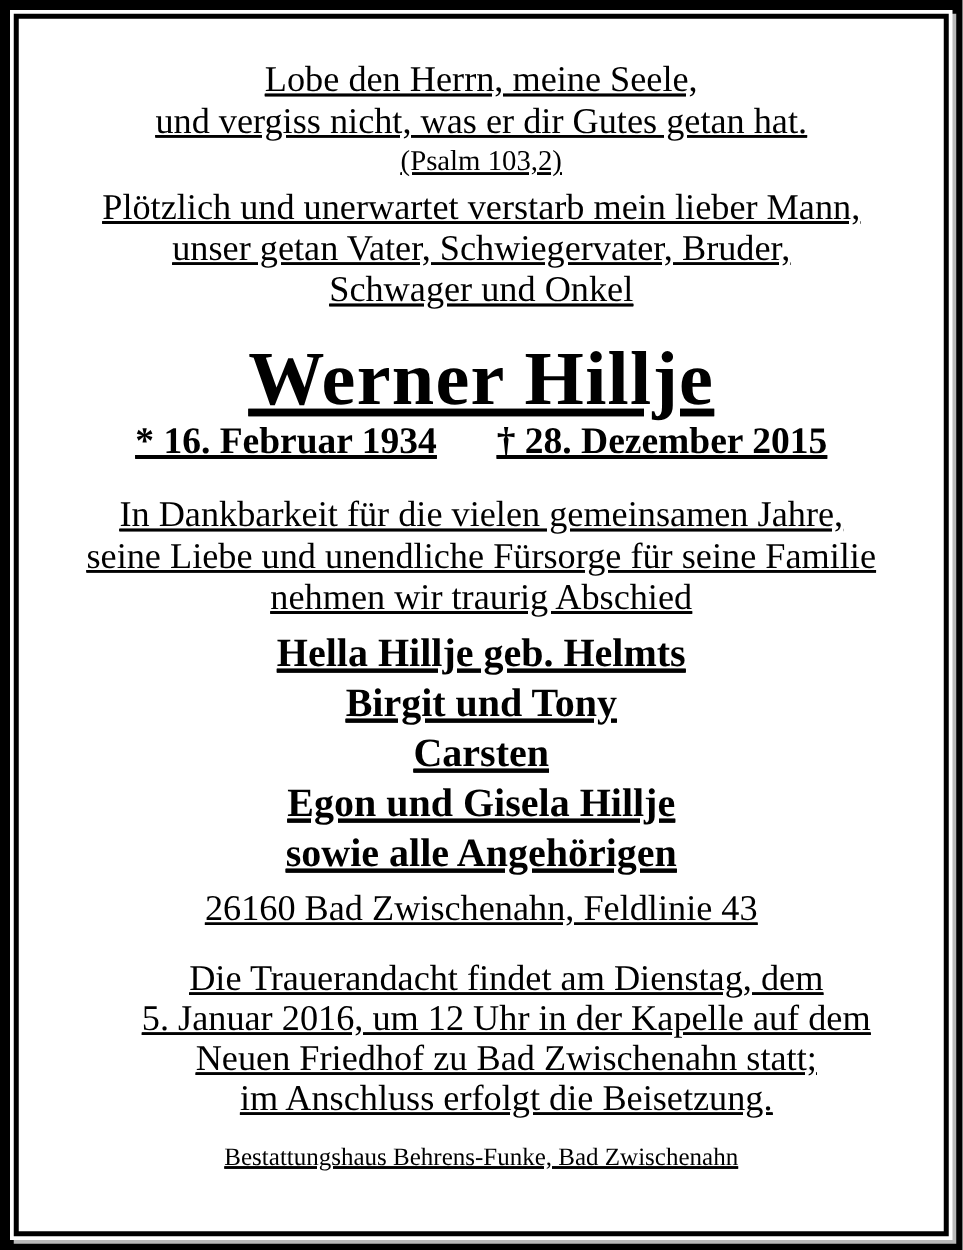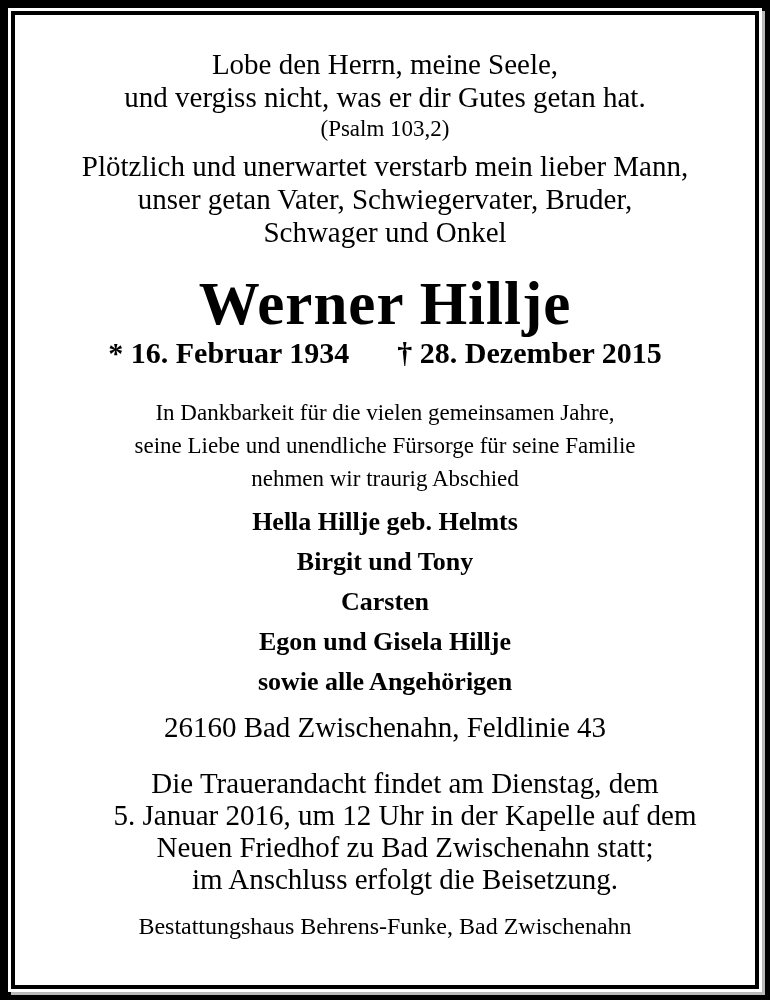--- a/index.html
+++ b/index.html
@@ -1,15 +1,15 @@
 <!DOCTYPE html>
 <html><head>
 <meta charset="utf-8">
 <style>
-  * { margin: 0; padding: 0; box-sizing: border-box; }
+  * { margin: 0; padding: 0; box-sizing: border-box; text-decoration: underline; }
   html, body {
     width: 770px; height: 1000px;
     font-family: "Liberation Serif", "DejaVu Serif", serif;
     overflow: hidden;
   }
   body { background: #000000; position: relative; }
 
   
   .paper {
     position: absolute;
@@ -35,25 +35,25 @@
   .dates {
     margin-top: 2px;
     display: flex;
     justify-content: center;
     gap: 48px;
     font-size: 30px;
     line-height: 32px;
     font-weight: bold;
   }
 
-  .farewell  { margin-top: 27px; font-size: 23px; line-height: 33px; }
-  .mourners  { margin-top: 7px;  font-size: 26px; line-height: 40px; font-weight: bold; }
+  .farewell  { margin-top: 27px; font-size: 29px; line-height: 33px; }
+  .mourners  { margin-top: 7px;  font-size: 32px; line-height: 40px; font-weight: bold; }
   .address   { margin-top: 10px; font-size: 29px; line-height: 30px; }
   .service   { margin-top: 25px; font-size: 29px; line-height: 32px; padding-left: 40px; }
-  .funeral-home { margin-top: 18px; font-size: 24px; line-height: 26px; }
+  .funeral-home { margin-top: 18px; font-size: 20px; line-height: 26px; }
 </style>
 </head>
 <body>
 
 <div class="paper">
 
   <div class="quote">
     <div>Lobe den Herrn, meine Seele,</div>
     <div>und vergiss nicht, was er dir Gutes getan hat.</div>
     <div class="quote-source">(Psalm 103,2)</div>

